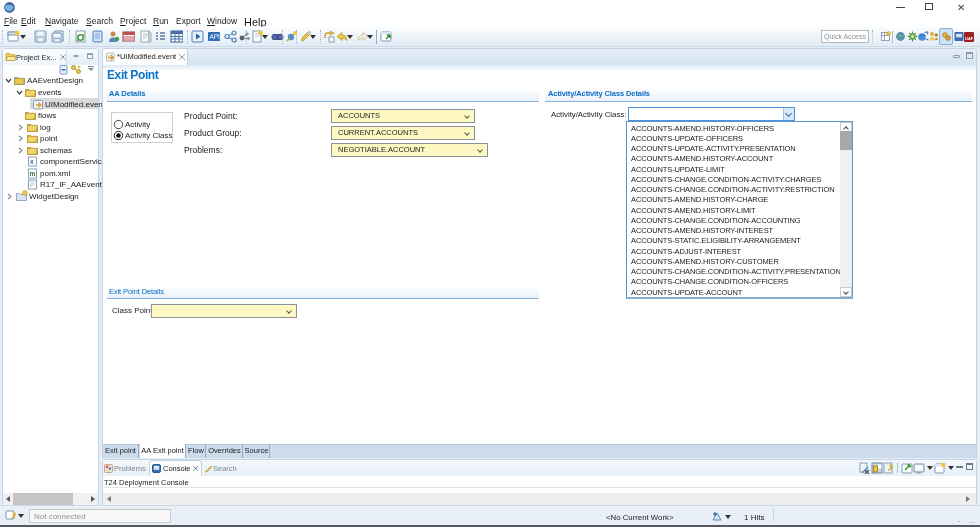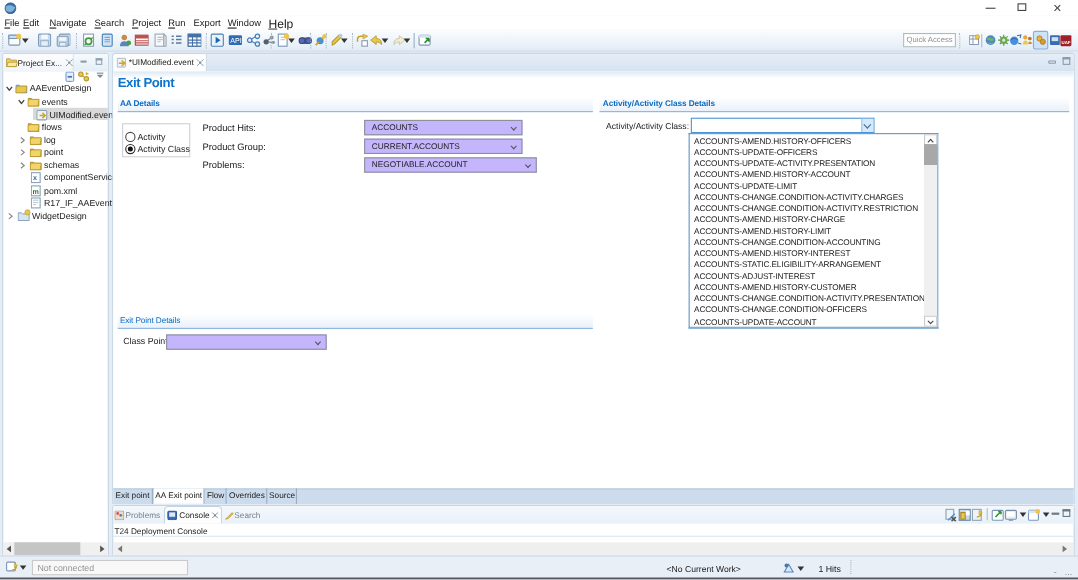--- a/index.html
+++ b/index.html
@@ -1,21 +1,21 @@
 <!DOCTYPE html>
 <html><head>
 <meta charset="utf-8">
 <style>
 *{margin:0;padding:0;box-sizing:border-box}
 html,body{width:980px;height:527px;overflow:hidden}
 body{font-family:"Liberation Sans",sans-serif;background:#fff}
 #root{position:relative;width:980px;height:527px;background:#e8eff7;overflow:hidden}
 .abs{position:absolute}
 .f85{font-size:8px;color:#1a1a1a}
-.combo{position:absolute;background:#c4b5fd;border:1px solid #8a9199;font-size:7.5px;color:#222;line-height:12px;padding-left:6px;white-space:nowrap}
+.combo{position:absolute;background:#fef9c3;border:1px solid #8a9199;font-size:7.5px;color:#222;line-height:12px;padding-left:6px;white-space:nowrap}
 .combo .chev{position:absolute;right:5px;top:4px}
 .chevdown{width:4px;height:4px;border-left:1px solid #555;border-bottom:1px solid #555;transform:rotate(-45deg)}
 .vline{position:absolute;width:1px;background:#c9d6e4}
 .dotsep{position:absolute;width:2px;border-left:1px dotted #a8b8c8;height:14px;top:3px}
 .tbtn{position:absolute;width:13px;height:13px;top:3px}
 .darr{position:absolute;top:8px;width:0;height:0;border-left:3px solid transparent;border-right:3px solid transparent;border-top:4px solid #333}
 </style>
 </head>
 <body>
 <div id="root">
@@ -380,21 +380,21 @@
 <svg class="abs" style="left:113px;top:119px" width="11" height="11">
       <circle cx="5.5" cy="5.5" r="4.2" fill="#fff" stroke="#4a4a4a" stroke-width="1"></circle>
     </svg>
 <div class="abs" style="left:125px;top:120px;font-size:8px;color:#1a1a1a">Activity</div>
 <svg class="abs" style="left:113px;top:130px" width="11" height="11">
       <circle cx="5.5" cy="5.5" r="4.2" fill="#fff" stroke="#2a2a2a" stroke-width="1"></circle>
       <circle cx="5.5" cy="5.5" r="2.3" fill="#111"></circle>
     </svg>
 <div class="abs" style="left:125px;top:131px;font-size:8px;color:#1a1a1a">Activity Class</div>
 
-<div class="abs" style="left:184px;top:111px;font-size:8.5px;color:#1a1a1a">Product Hits:</div>
+<div class="abs" style="left:184px;top:111px;font-size:8.5px;color:#1a1a1a">Product Point:</div>
 <div class="abs" style="left:184px;top:128px;font-size:8.5px;color:#1a1a1a">Product Group:</div>
 <div class="abs" style="left:184px;top:145px;font-size:8.5px;color:#1a1a1a">Problems:</div>
 <div class="combo" style="left:331px;top:109px;width:144px;height:14px">ACCOUNTS<span class="chev chevdown"></span></div>
 <div class="combo" style="left:331px;top:126px;width:144px;height:14px">CURRENT.ACCOUNTS<span class="chev chevdown"></span></div>
 <div class="combo" style="left:331px;top:143px;width:157px;height:14px">NEGOTIABLE.ACCOUNT<span class="chev chevdown"></span></div>
 
 <div class="abs" style="left:545px;top:88px;width:427px;height:13px;background:linear-gradient(#ffffff,#e9f1fa)"></div>
 <div class="abs" style="left:548px;top:89px;font-size:7.5px;font-weight:bold;letter-spacing:-0.1px;color:#0a6bc4">Activity/Activity Class Details</div>
 <div class="abs" style="left:545px;top:101px;width:427px;height:1px;background:#86b2dd"></div>
 <div class="abs" style="left:551px;top:110px;font-size:7.8px;color:#1a1a1a">Activity/Activity Class:</div>

